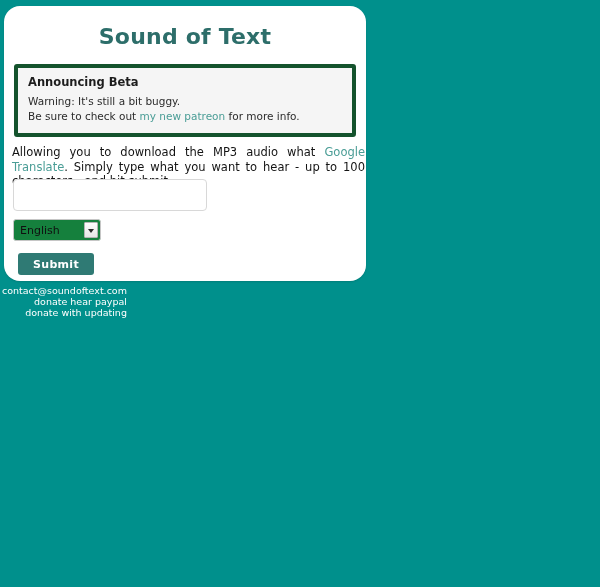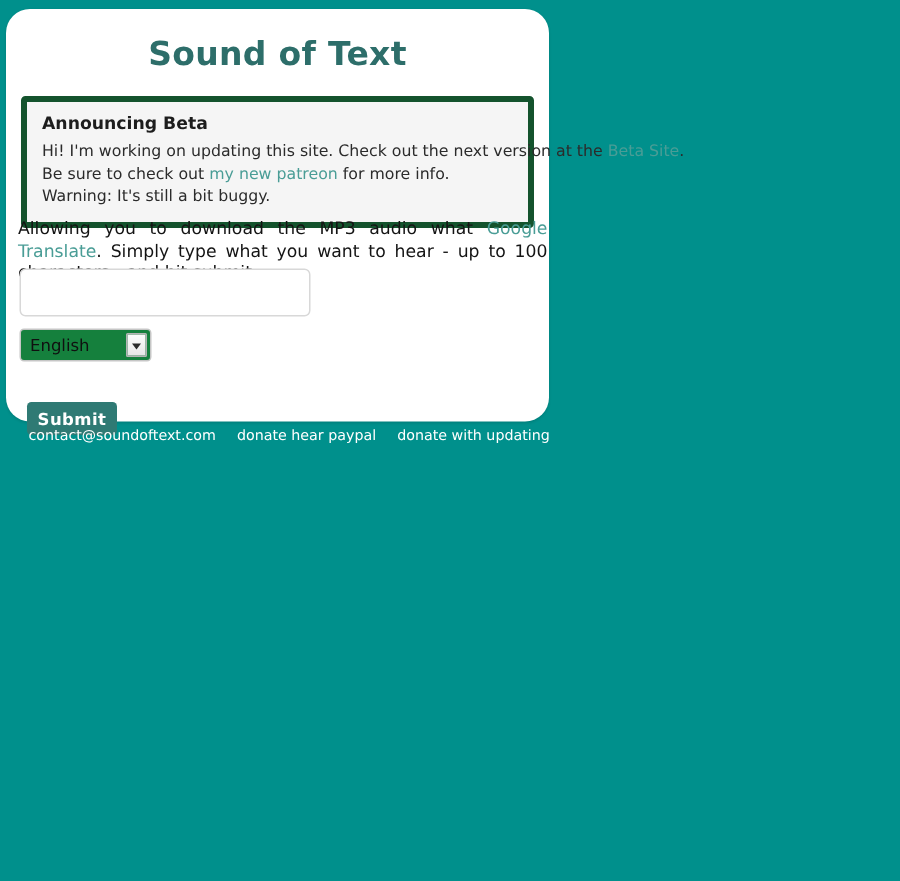--- a/index.html
+++ b/index.html
@@ -145,42 +145,42 @@
     border-left: 3px solid transparent;
     border-right: 3px solid transparent;
     border-top: 4px solid #2a2a2a;
   }
 
   
   .submit-button {
     position: absolute;
     left: 14px;
     top: 247px;
-    width: 60px;
+    width: 76px;
     height: 22px;
     background: #2f7a74;
     color: #ffffff;
     border: none;
     border-radius: 3px;
     font-family: "DejaVu Sans", "Liberation Sans", sans-serif;
     font-size: 11px;
     font-weight: bold;
     letter-spacing: 0.3px;
     cursor: pointer;
     padding: 0;
-    margin-top: 15px;
   }
 
   
   .footer {
     position: absolute;
-    left: 19px;
+    left: 2px;
     top: 285px;
     display: flex;
     align-items: flex-end;
+    flex-direction: column;
   }
   .footer a {
     color: #ffffff;
     text-decoration: none;
     font-size: 9.5px;
     line-height: 11px;
     margin-right: 14px;
     white-space: nowrap;
   }
 </style>
@@ -189,25 +189,24 @@
 
 <div id="page">
 
   <div class="card">
 
     <h1 class="page-title">Sound of Text</h1>
 
     <div class="alert">
       <div class="alert-title">Announcing Beta</div>
 
-      <div class="alert-line"><span>Hi! I'm working on updating this site. Check out the next version at the </span><a href="#" class="link">Beta Site</a><span>.</span></div>
+
+      <div class="alert-line">Warning: It's still a bit buggy.</div>
 
       <div class="alert-line"><span>Be sure to check out </span><a href="#" class="link">my new patreon</a><span> for more info.</span></div>
-
-      <div class="alert-line">Warning: It's still a bit buggy.</div>
     </div>
 
     <p class="description"><span>Allowing you to download the MP3 audio what </span><a href="#" class="link">Google Translate</a><span>. Simply type what you want to hear - up to 100 characters - and hit submit.</span></p>
 
     <input class="text-input" type="text" value="" style="">
 
     <div class="select-wrap">
       <span class="select-value">English</span>
       <span class="select-button">
         <span class="select-arrow"></span>

